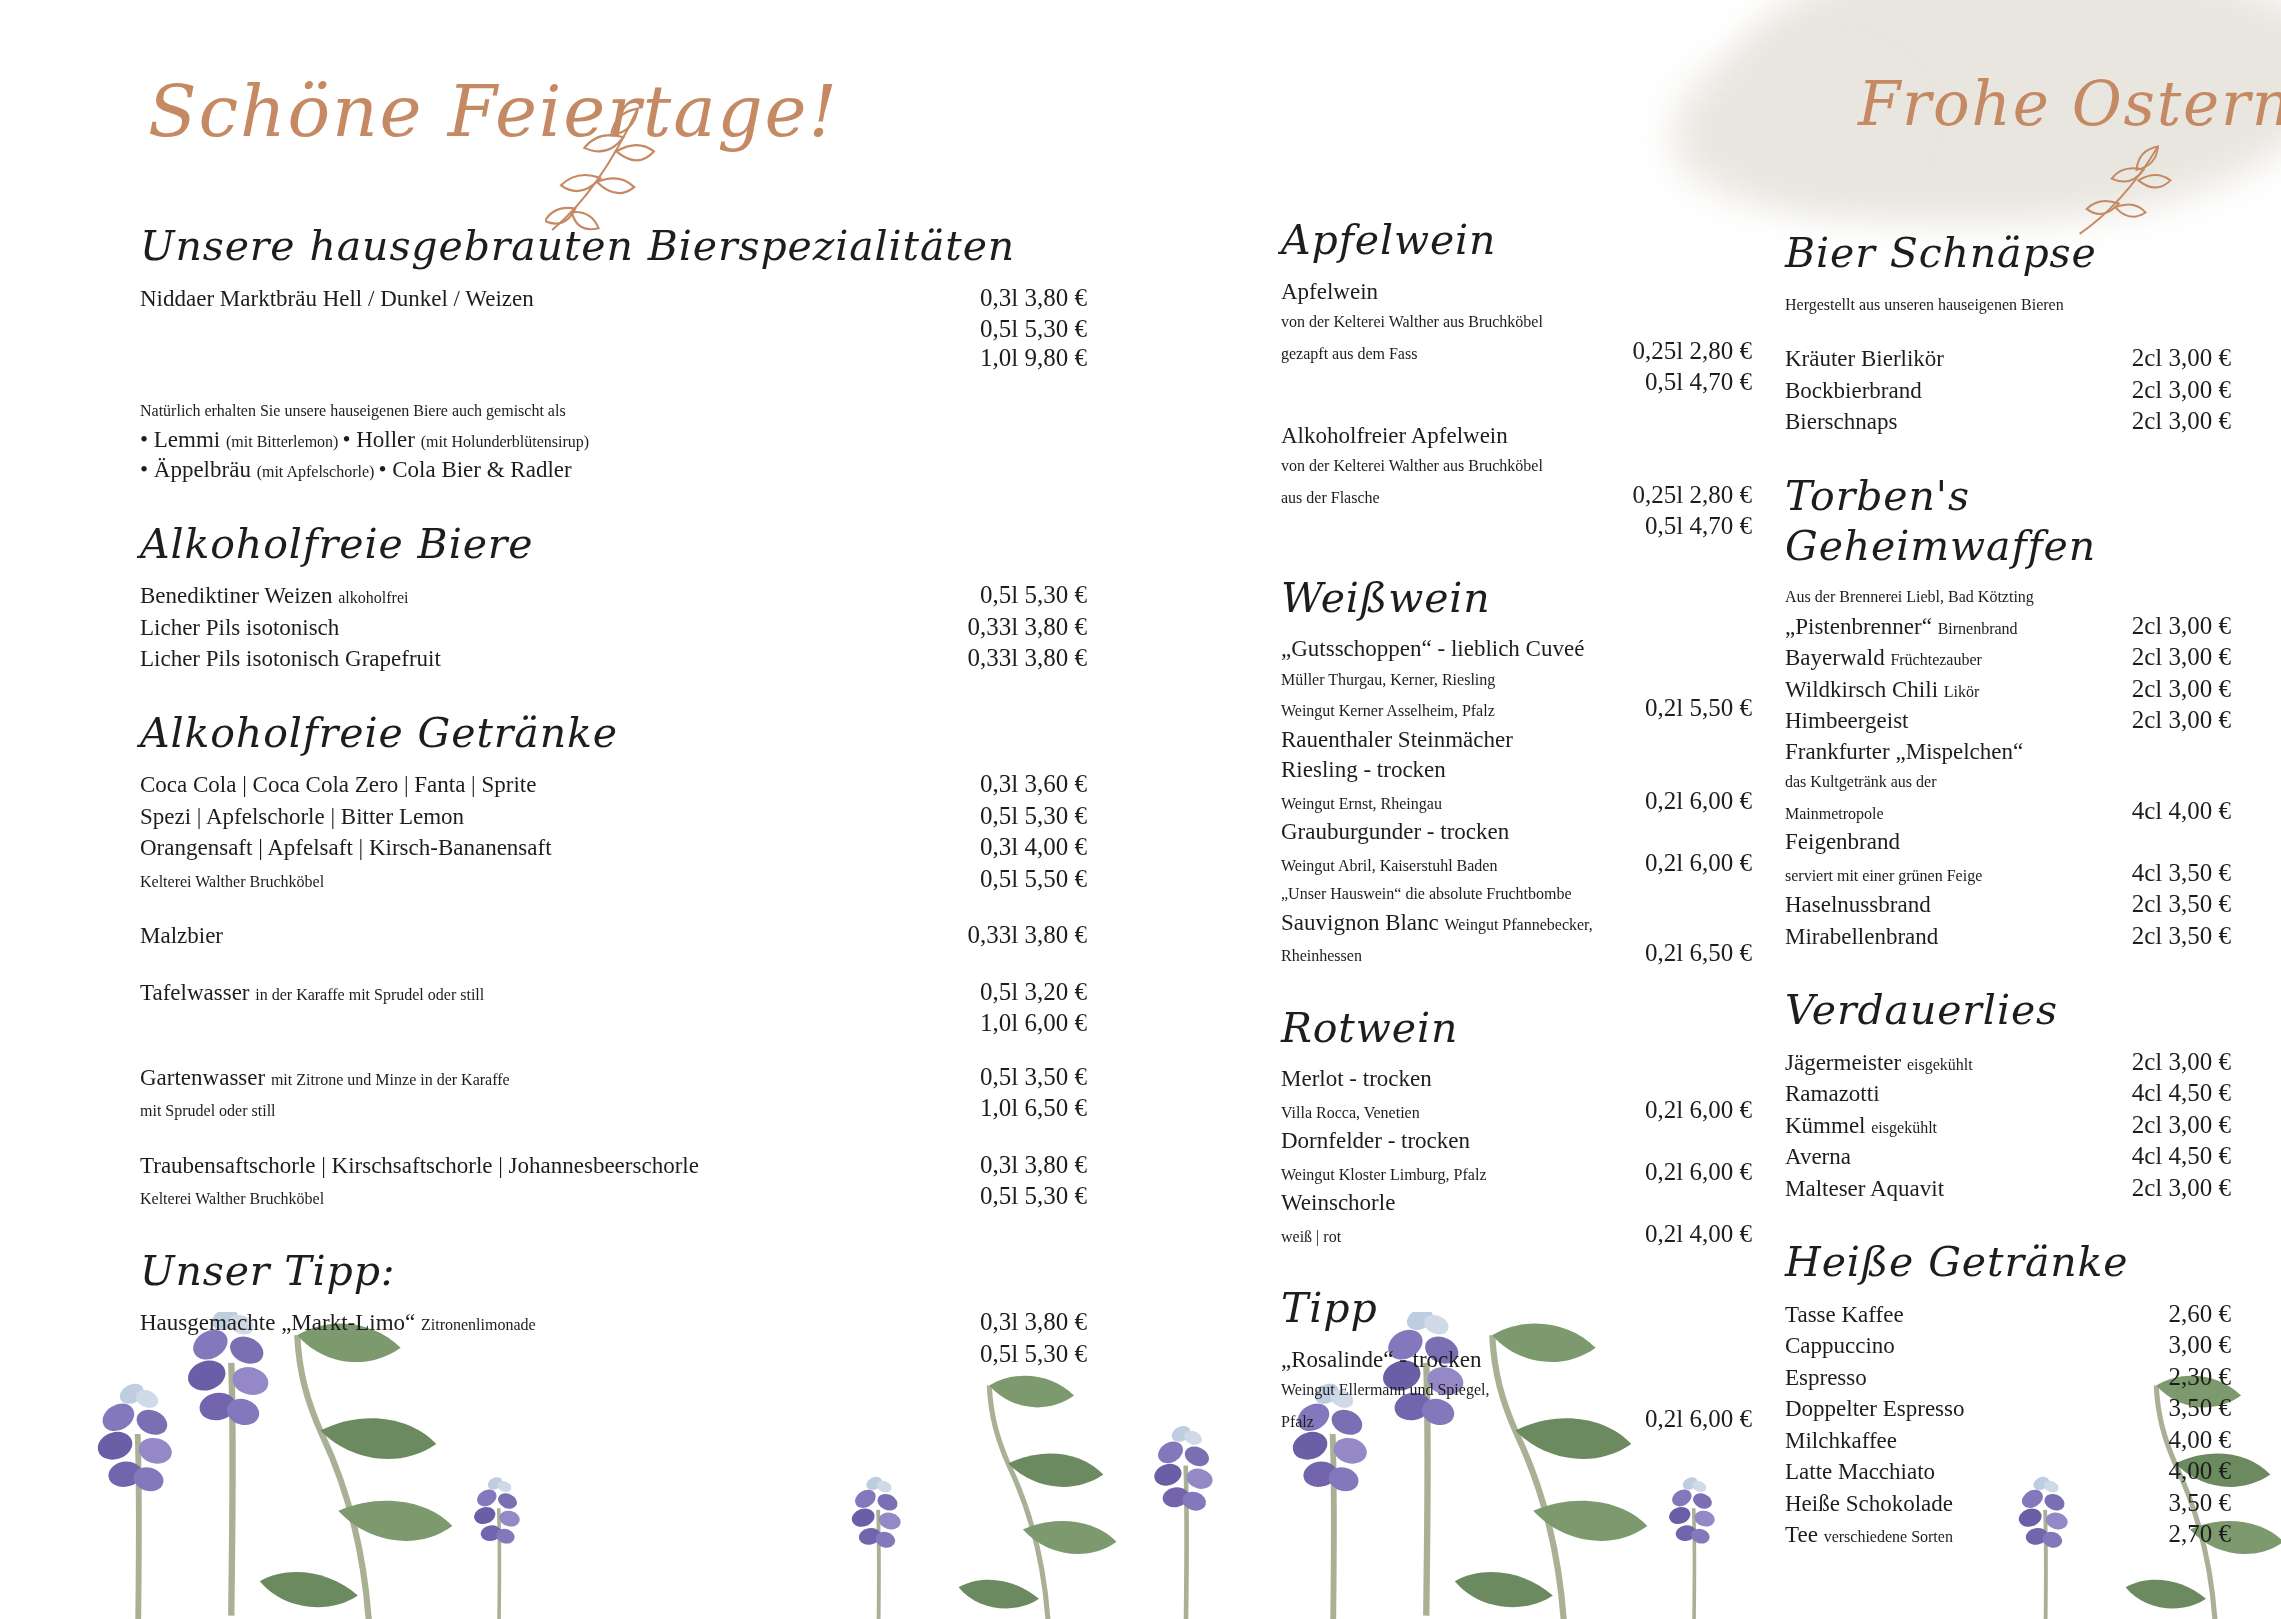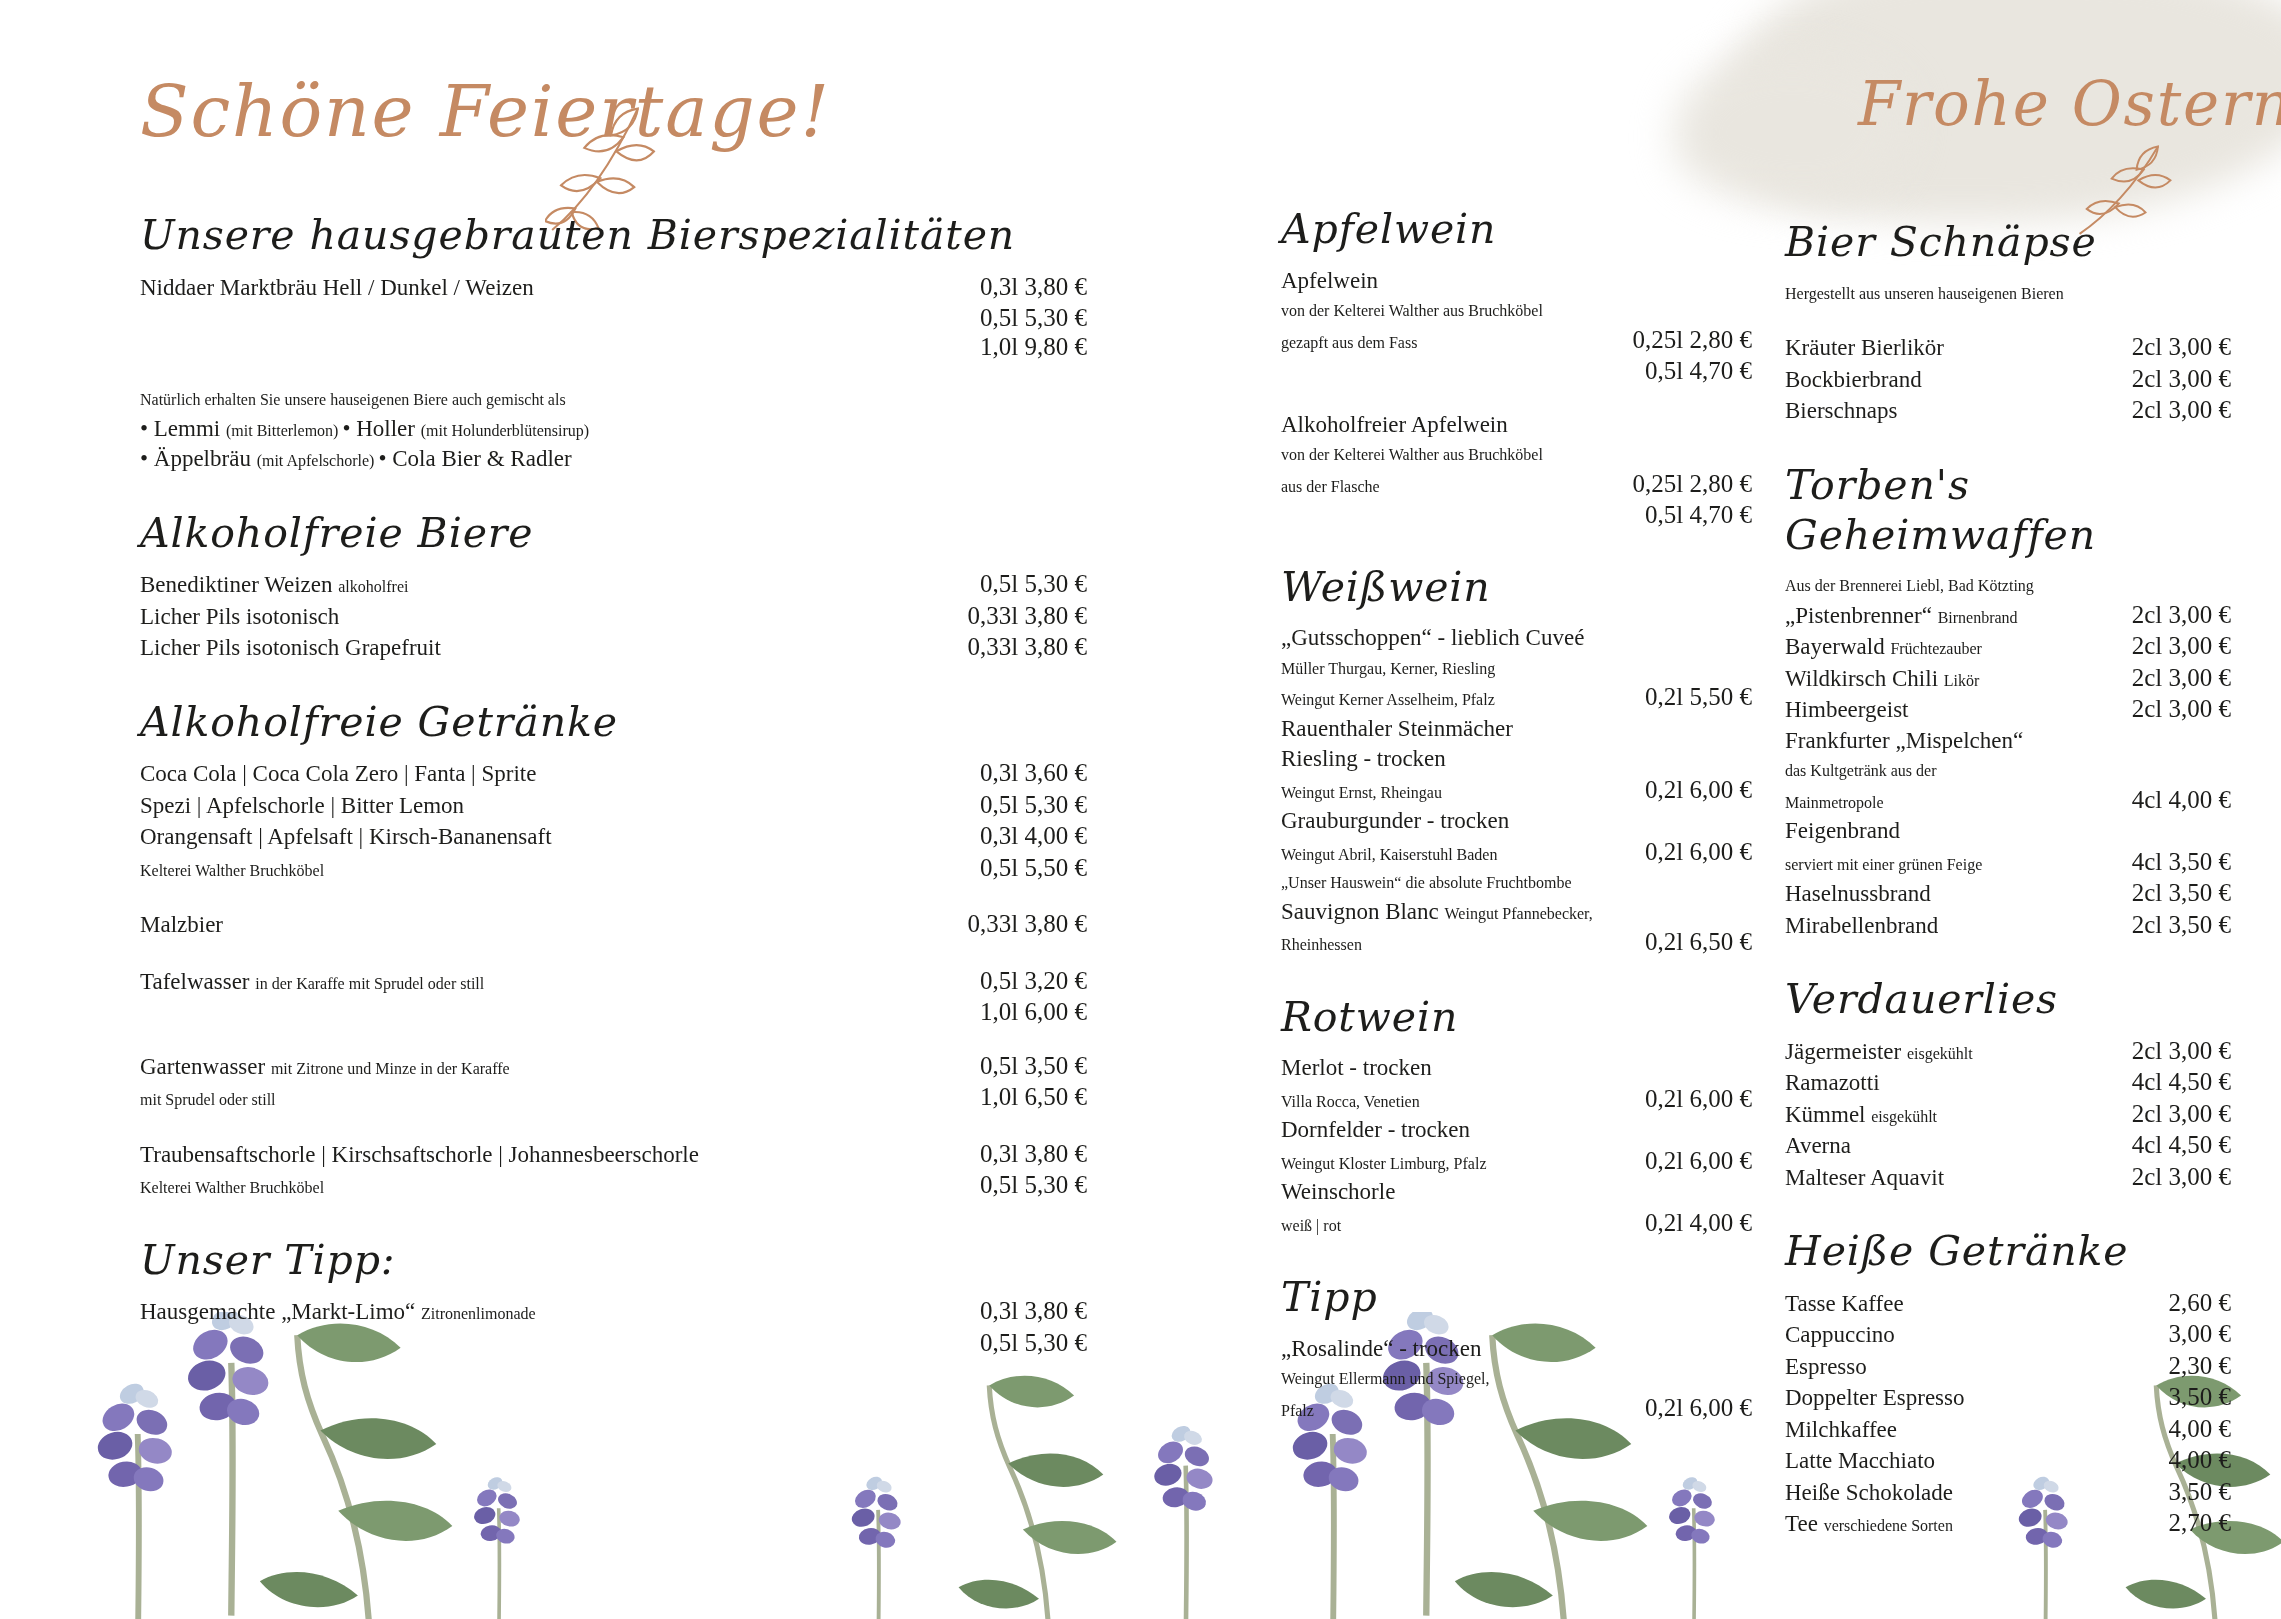--- a/index.html
+++ b/index.html
@@ -8,30 +8,30 @@
   
   .blob{position:absolute;top:-45px;right:-53px;width:606px;height:267px;background:var(--blob,#e9e6df);
         border-radius:45% 55% 62% 38% / 58% 46% 66% 34%;filter:blur(18px);z-index:1;}
   .blob2{position:absolute;top:53px;right:374px;width:232px;height:151px;background:var(--blob,#e9e6df);
         border-radius:50% 50% 40% 60% / 55% 45% 60% 40%;filter:blur(19.6px);z-index:1;}
   .flowers{position:absolute;bottom:-5.3px;z-index:0;}
   .sprig{position:absolute;z-index:2;}
   
   .page-title{position:absolute;z-index:3;font-family:"DejaVu Serif",serif;font-style:italic;
         color:var(--accent,#c58a63);letter-spacing:1.8px;white-space:nowrap;}
-  .page-title.left{left:140px;top:70px;font-size:71px;}
+  .page-title.left{left:148px;top:70px;font-size:71px;}
   .page-title.right{left:1858px;top:68px;font-size:61px;}
   
   .col{position:absolute;z-index:2;}
   .col-left{left:140px;top:205px;width:947px;}
   .col-mid{left:1281px;top:199px;width:471px;}
   .col-right{left:1785px;top:212px;width:446px;}
   .script-h{font-family:"DejaVu Serif",serif;font-style:italic;font-size:41px;line-height:50px;
         margin:32px 0 12.5px 0;letter-spacing:0.9px;color:#1d1d1b;}
-  .col .script-h:first-child{margin-top:5px;}
+  .col .script-h:first-child{margin-top:16px;}
   .row{display:flex;justify-content:space-between;align-items:baseline;line-height:28.5px;min-height:28.5px;}
   .cell-name{flex:1 1 auto;}
   .cell-price{flex:0 0 auto;white-space:nowrap;margin-left:12.5px;font-size:25px;}
   .lg{font-size:23px;}
   .sm{font-size:16px;}
   .spacer{height:25px;}
 </style>
 </head>
 <body>
 

